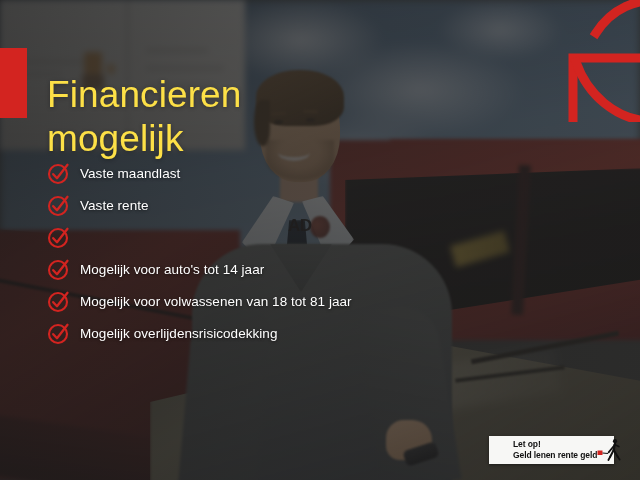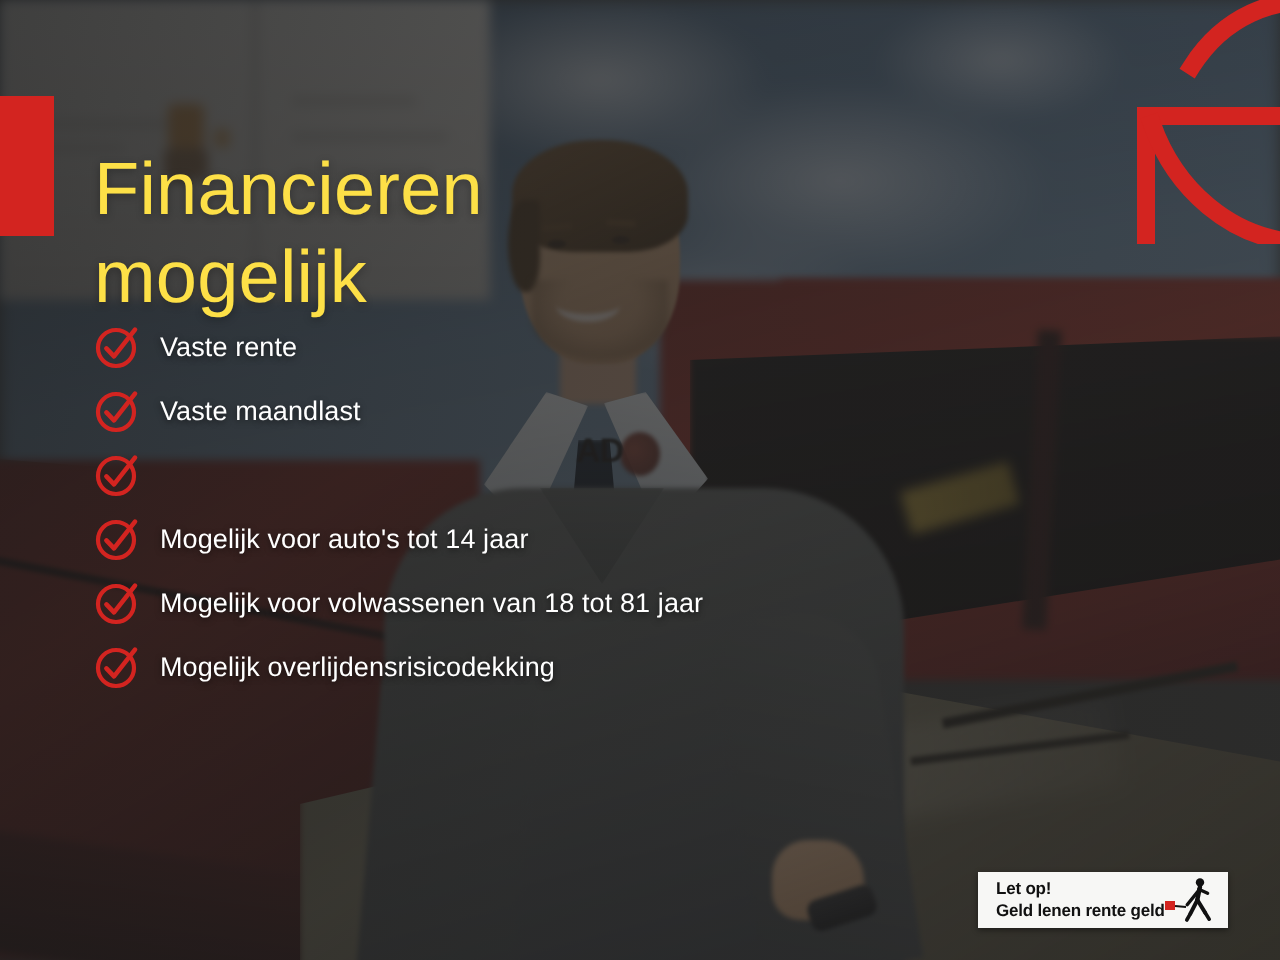--- a/index.html
+++ b/index.html
@@ -225,21 +225,21 @@
     text-shadow:0 1px 3px rgba(0,0,0,.55);white-space:nowrap;
   }
 
   
   .logo-mark{position:absolute;right:0;top:0;width:86px;height:122px;}
 
   
   .warn{
     position:absolute;left:489px;top:436px;width:125px;height:28px;
     background:#f7f7f5;box-shadow:0 1px 3px rgba(0,0,0,.45);
-    display:flex;align-items:center;padding:0 9px;box-sizing:border-box;
+    display:flex;align-items:center;padding:0 24px;box-sizing:border-box;
   }
   .warn-txt{
     color:#111;font-size:8.5px;font-weight:700;line-height:1.32;
     letter-spacing:-.1px;white-space:nowrap;flex:1;
   }
   .warn-fig{width:26px;height:24px;flex:0 0 26px;position:relative;}
 </style>
 </head>
 <body>
 
@@ -316,31 +316,31 @@
 
     <div class="features">
 
       <div class="feature">
         <span class="check">
           <svg width="25" height="25" viewBox="0 0 25 25">
             <circle cx="11" cy="13" r="9" fill="none" stroke="#d32420" stroke-width="2.1"></circle>
             <path d="M6.2 13.2 L10 17.2 L20.5 3.8" fill="none" stroke="#d32420" stroke-width="2.3" stroke-linecap="round" stroke-linejoin="round"></path>
           </svg>
         </span>
+        <span class="feature-label">Vaste maandlast</span>
+      </div>
+
+      <div class="feature">
+        <span class="check">
+          <svg width="25" height="25" viewBox="0 0 25 25">
+            <circle cx="11" cy="13" r="9" fill="none" stroke="#d32420" stroke-width="2.1"></circle>
+            <path d="M6.2 13.2 L10 17.2 L20.5 3.8" fill="none" stroke="#d32420" stroke-width="2.3" stroke-linecap="round" stroke-linejoin="round"></path>
+          </svg>
+        </span>
         <span class="feature-label">Vaste rente</span>
-      </div>
-
-      <div class="feature">
-        <span class="check">
-          <svg width="25" height="25" viewBox="0 0 25 25">
-            <circle cx="11" cy="13" r="9" fill="none" stroke="#d32420" stroke-width="2.1"></circle>
-            <path d="M6.2 13.2 L10 17.2 L20.5 3.8" fill="none" stroke="#d32420" stroke-width="2.3" stroke-linecap="round" stroke-linejoin="round"></path>
-          </svg>
-        </span>
-        <span class="feature-label">Vaste maandlast</span>
       </div>
 
       <div class="feature">
         <span class="check">
           <svg width="25" height="25" viewBox="0 0 25 25">
             <circle cx="11" cy="13" r="9" fill="none" stroke="#d32420" stroke-width="2.1"></circle>
             <path d="M6.2 13.2 L10 17.2 L20.5 3.8" fill="none" stroke="#d32420" stroke-width="2.3" stroke-linecap="round" stroke-linejoin="round"></path>
           </svg>
         </span>
       </div>

